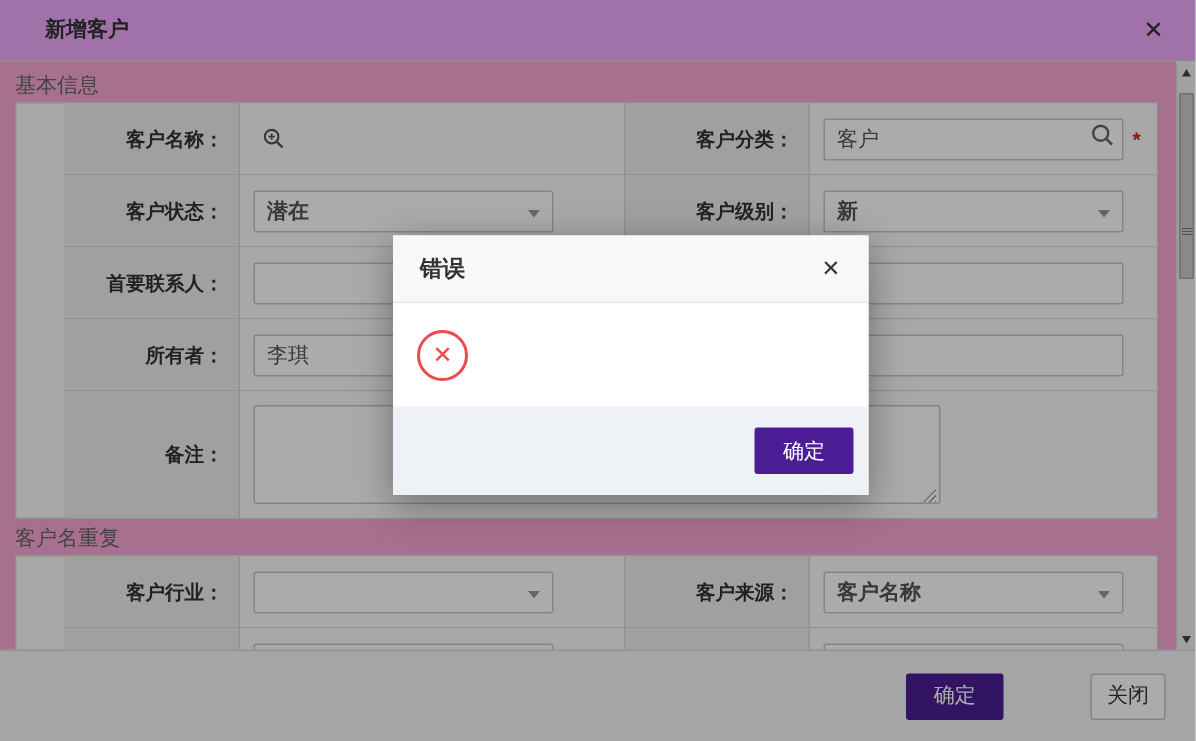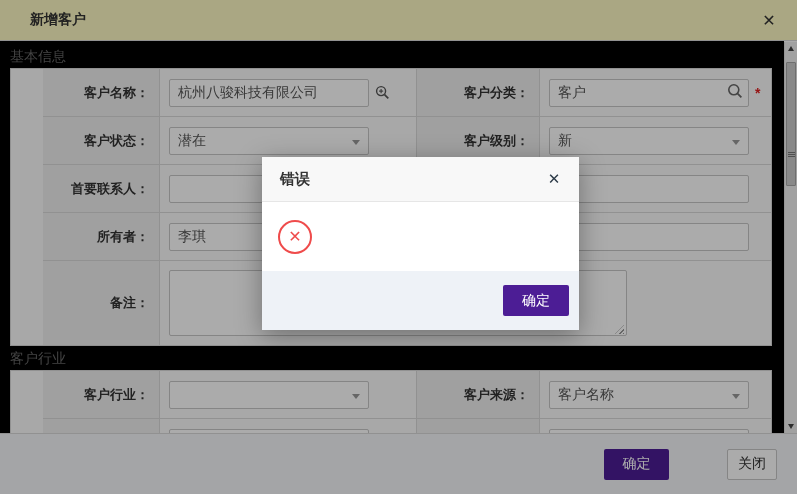--- a/index.html
+++ b/index.html
@@ -7,30 +7,30 @@
   body {
     position: relative;
     font-family: "Liberation Sans", "DejaVu Sans", sans-serif;
     background: #fff;
     overflow: hidden;
     color: #333;
   }
   
   .dlg-header {
     position:absolute; top:0; left:0; right:0; height:41px;
-    background:#fef9c3; border-bottom:1px solid #d8d8d8;
+    background:#f0abfc; border-bottom:1px solid #d8d8d8;
     display:flex; align-items:center; justify-content:space-between;
     padding:0 16px 0 30px; z-index:1;gap:30px;
   }
   .dlg-title { font-size:14px; font-weight:bold; color:#333; }
   .dlg-close { font-size:16px; color:#333; cursor:pointer; width:24px; text-align:center; }
   
   .dlg-body {
     position:absolute; top:41px; left:0; right:13px; bottom:0;
-    background:#000000; overflow:hidden; padding:4px 0 0 10px; z-index:1;
+    background:#f9a8d4; overflow:hidden; padding:4px 0 0 10px; z-index:1;
   }
   .section-title { font-size:14px; color:#666; line-height:20px; margin:1px 0 2px 0; }
   .ftable { width:762px; border:1px solid #d8d8d8; background:#fbfbfb; margin-bottom:2px;padding-left:32px; }
   .frow { display:flex; border-bottom:1px solid #d8d8d8; height:48px; }
   .frow.last { border-bottom:none; }
   .frow.tall { height:84px; }
   .fcell-label {
     width:117px; flex:none; background:#efefef; border-right:1px solid #d8d8d8;
     display:flex; align-items:center; justify-content:flex-end;
     padding-right:10px; font-size:13px; font-weight:600; color:#333;
@@ -48,21 +48,21 @@
     font-family:inherit;
   }
   .tin.w-icon { padding-right:26px; }
   .inwrap { position:relative; display:flex; align-items:center; }
   .inwrap .search-ico { position:absolute; right:6px; }
   .zoom-ico { margin-left:6px; display:flex; align-items:center; cursor:pointer; }
   .req { color:#e02020; font-size:14px; margin-left:6px; font-weight:bold; }
   .tsel {
     width:200px; height:28px; border:1px solid #c6c6c6; background:#fff;
     display:flex; align-items:center; padding:0 22px 0 8px;
-    position:relative; font-size:14px; color:#555; border-radius:2px; cursor:pointer;
+    position:relative; font-size:14px; color:#555; border-radius:2px; cursor:pointer;font-weight:bold;
   }
   .caret {
     position:absolute; right:8px; top:12px; width:0; height:0;
     border-left:4px solid transparent; border-right:4px solid transparent;
     border-top:5px solid #999;
   }
   .tarea-wrap { position:relative; }
   .tarea {
     width:458px; height:66px; border:1px solid #c6c6c6; background:#fff;
     border-radius:2px; resize:none; outline:none; font-family:inherit;
@@ -137,21 +137,20 @@
 </div>
 
 <div class="dlg-body">
   <div class="section-title">基本信息</div>
 
   <div class="ftable">
 
     <div class="frow">
       <div class="fcell-label">客户名称：</div>
       <div class="fcell-value">
-        <input class="tin" value="杭州八骏科技有限公司" style="">
         <span class="zoom-ico">
           <svg width="15" height="15" viewBox="0 0 16 16">
             <circle cx="6.5" cy="6.5" r="4.8" fill="none" stroke="#555" stroke-width="1.5"></circle>
             <line x1="10.2" y1="10.2" x2="14.2" y2="14.2" stroke="#555" stroke-width="1.8"></line>
             <line x1="4.3" y1="6.5" x2="8.7" y2="6.5" stroke="#555" stroke-width="1.2"></line>
             <line x1="6.5" y1="4.3" x2="6.5" y2="8.7" stroke="#555" stroke-width="1.2"></line>
           </svg>
         </span>
       </div>
       <div class="fcell-label l2">客户分类：</div>
@@ -212,21 +211,21 @@
       <div class="fcell-label">备注：</div>
       <div class="fcell-value v2 top">
         <span class="tarea-wrap">
           <textarea class="tarea" style=""></textarea>
           <span class="resize-grip"></span>
         </span>
       </div>
     </div>
   </div>
 
-  <div class="section-title">客户行业</div>
+  <div class="section-title">客户名重复</div>
 
   <div class="ftable">
 
     <div class="frow">
       <div class="fcell-label">客户行业：</div>
       <div class="fcell-value">
         <div class="tsel">
           <span></span>
           <span class="caret"></span>
         </div>

